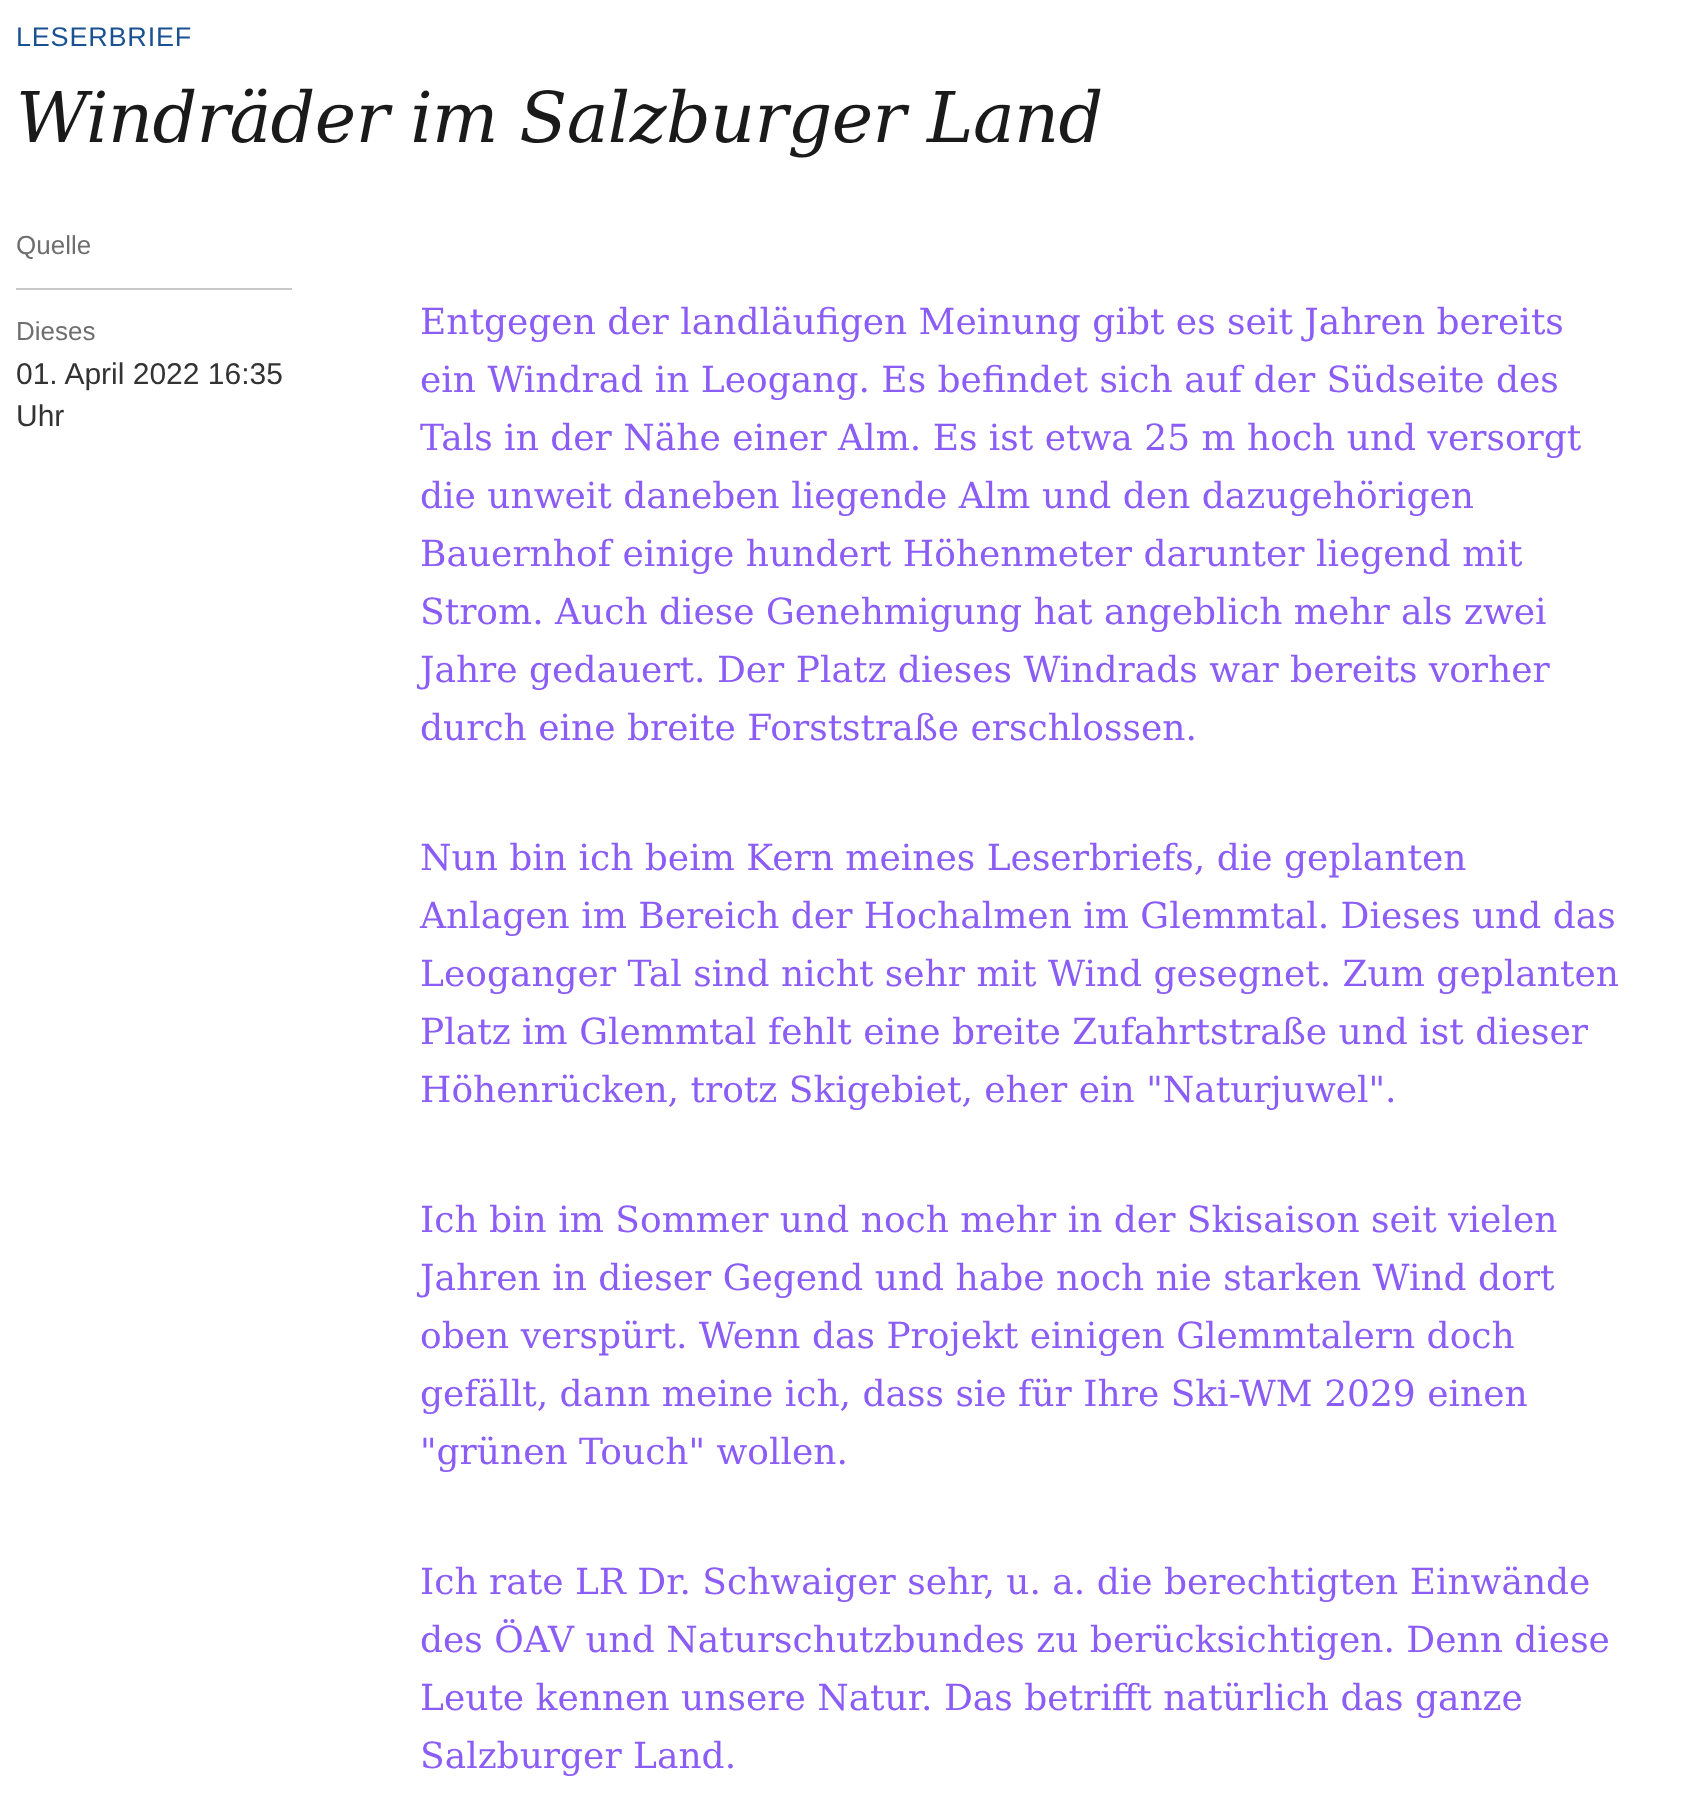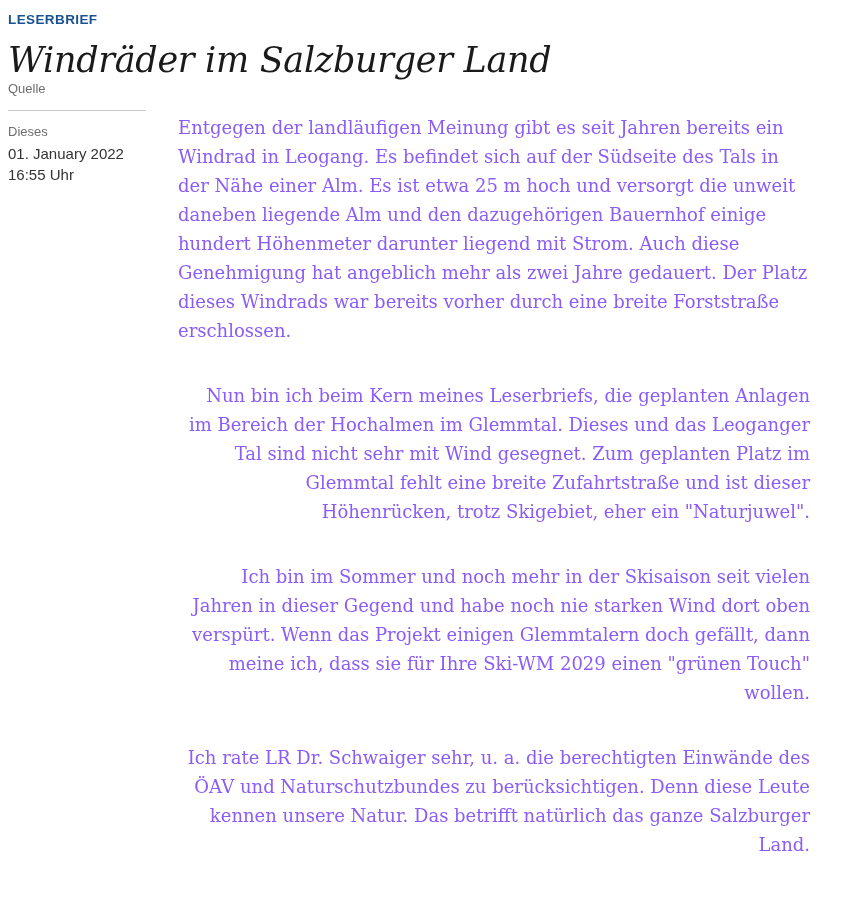--- a/index.html
+++ b/index.html
@@ -10,43 +10,45 @@
     font-family: "Liberation Sans", sans-serif;
     color: #222;
     padding: 10px 34px 20px 8px;
   }
 
   
   .kicker {
     display: inline-block;
     font-family: "Liberation Sans", sans-serif;
     font-size: 13.5px;
-    font-weight: 700;
+    font-weight: 400;
     letter-spacing: 0.4px;
     color: #1a5291;
     text-transform: uppercase;
     text-decoration: none;
     cursor: pointer;
   }
   h1.page-title {
     margin-top: 12px;
     font-family: "DejaVu Serif", "Liberation Serif", serif;
     font-style: italic;
     font-weight: 400;
     font-size: 35px;
     line-height: 40px;
     color: #1a1a1a;
     letter-spacing: -0.3px;
   }
 
   
   .content-row {
+    margin-top: 34px;
     display: grid;
     grid-template-columns: 170px 1fr;
     align-items: start;
+    gap: 32px;
   }
 
   
   .sidebar {
     padding-right: 20px;
     font-family: "Liberation Sans", sans-serif;
   }
   .meta-label {
     font-size: 13px;
     line-height: 17px;
@@ -65,42 +67,42 @@
   }
 
   
   .article-body {
     padding-top: 33px;
     font-family: "DejaVu Serif", "Liberation Serif", serif;
     font-size: 18px;
     line-height: 29px;
     color: #8b5cf6;
   }
-  .article-body p + p { margin-top: 36px; text-align: right; }
+  .article-body p + p { margin-top: 36px; }
 </style>
 </head>
 <body>
 
 <header>
   <a class="kicker">LESERBRIEF</a>
   <h1 class="page-title">Windräder im Salzburger Land</h1>
 </header>
 
 <div class="content-row">
 
   <aside class="sidebar">
     <div class="meta-block">
       <div class="meta-label">Quelle</div>
     </div>
 
     <hr class="sidebar-divider">
 
     <div class="meta-block">
       <div class="meta-label">Dieses</div>
-      <div class="meta-value">01. January 2022 16:55 Uhr</div>
+      <div class="meta-value">01. April 2022 16:35 Uhr</div>
     </div>
   </aside>
 
   <article class="article-body">
     <p>Entgegen der landläufigen Meinung gibt es seit Jahren bereits ein Windrad in Leogang. Es befindet sich auf der Südseite des Tals in der Nähe einer Alm. Es ist etwa 25 m hoch und versorgt die unweit daneben liegende Alm und den dazugehörigen Bauernhof einige hundert Höhenmeter darunter liegend mit Strom. Auch diese Genehmigung hat angeblich mehr als zwei Jahre gedauert. Der Platz dieses Windrads war bereits vorher durch eine breite Forststraße erschlossen.</p>
     <p>Nun bin ich beim Kern meines Leserbriefs, die geplanten Anlagen im Bereich der Hochalmen im Glemmtal. Dieses und das Leoganger Tal sind nicht sehr mit Wind gesegnet. Zum geplanten Platz im Glemmtal fehlt eine breite Zufahrtstraße und ist dieser Höhenrücken, trotz Skigebiet, eher ein "Naturjuwel".</p>
     <p>Ich bin im Sommer und noch mehr in der Skisaison seit vielen Jahren in dieser Gegend und habe noch nie starken Wind dort oben verspürt. Wenn das Projekt einigen Glemmtalern doch gefällt, dann meine ich, dass sie für Ihre Ski-WM 2029 einen "grünen Touch" wollen.</p>
     <p>Ich rate LR Dr. Schwaiger sehr, u. a. die berechtigten Einwände des ÖAV und Naturschutzbundes zu berücksichtigen. Denn diese Leute kennen unsere Natur. Das betrifft natürlich das ganze Salzburger Land.</p>
 
   </article>

